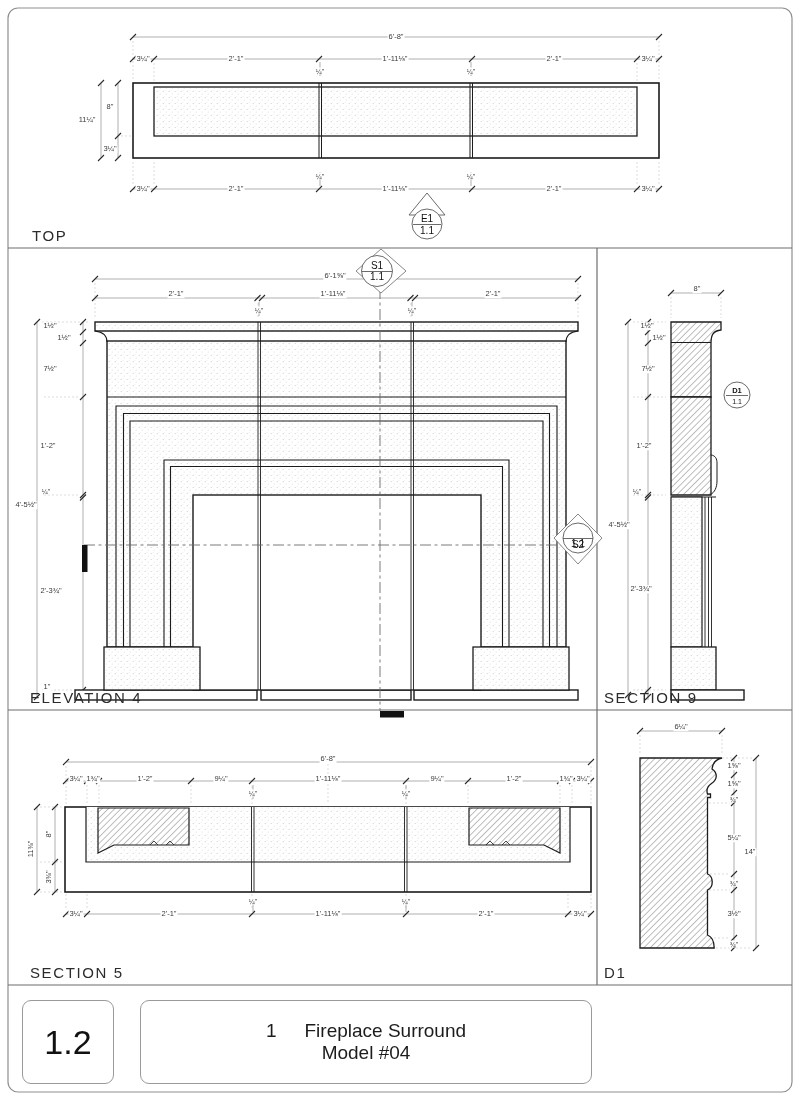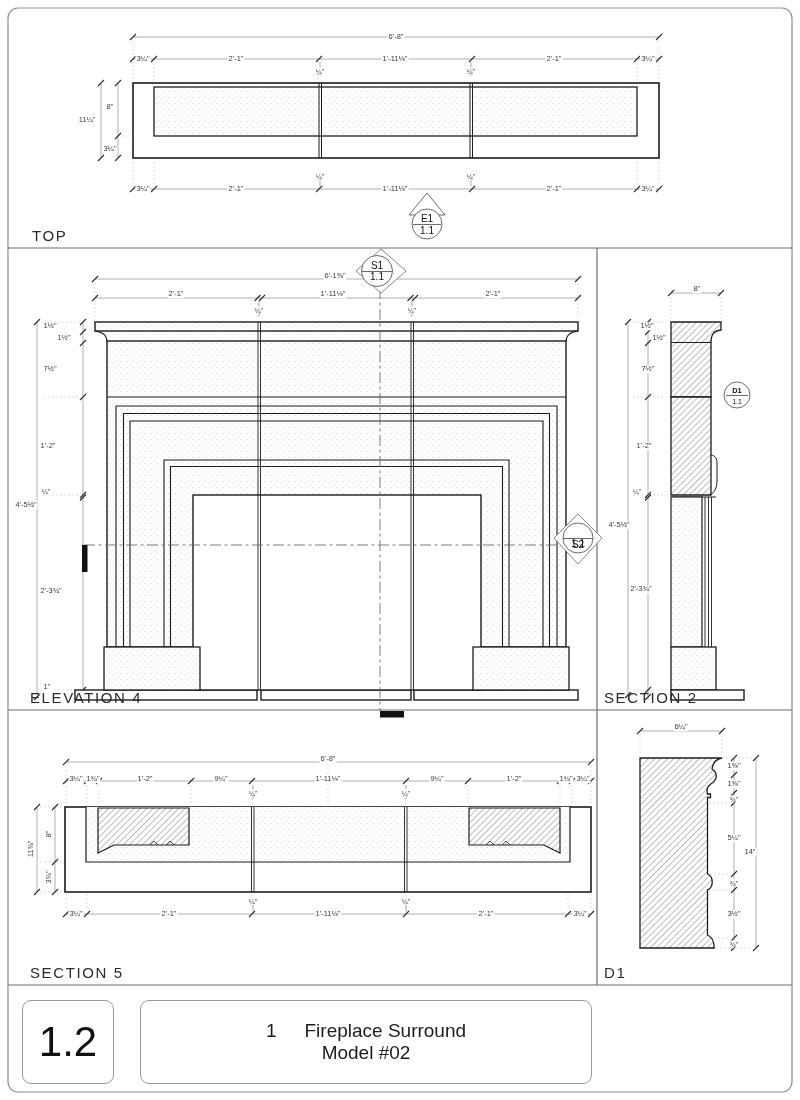--- a/index.html
+++ b/index.html
@@ -10,21 +10,21 @@
        color:#3a3a3a;background:#fff;padding:0 1px;white-space:nowrap}
   .dim.sm{font-size:7px;color:#444}
   .dim.rot{transform:translate(-50%,-50%) rotate(-90deg)}
   .vlabel{position:absolute;font-size:15px;letter-spacing:1.6px;color:#2b2b2b;white-space:nowrap}
   .co{position:absolute;transform:translate(-50%,-50%);font-size:10px;color:#111;
       line-height:1;white-space:nowrap}
   .co.b{font-weight:700;font-size:7.5px}
   .co.s{font-size:7px}
   .tb{position:absolute;border:1.3px solid #9a9a9a;border-radius:9px;background:#fff;box-sizing:border-box}
   .tb-no{left:22px;top:1000px;width:92px;height:84px;display:flex;align-items:center;justify-content:center}
-  .tb-no span{font-size:42px;color:#111}
+  .tb-no span{font-size:34px;color:#111}
   .tb-title{left:140px;top:1000px;width:452px;height:84px;display:flex;flex-direction:column;
             align-items:center;justify-content:center;color:#1c1c1c}
   .tb-title .t1{display:flex;gap:28px;font-size:19px;line-height:1.15}
   .tb-title .t2{font-size:19px;line-height:1.15}
   .tb-co{left:616px;top:1000px;width:162px;height:84px;display:flex;flex-direction:column;
          justify-content:center;padding-left:12px;color:#161616}
   .tb-co span{font-size:12.5px;font-weight:500;line-height:1.32;letter-spacing:-.2px;white-space:nowrap}
 </style>
 </head>
 <body>
@@ -255,28 +255,28 @@
   <span class="dim" style="left:734px;top:784px">1⅝"</span>
   <span class="dim sm" style="left:734px;top:799px">¾"</span>
   <span class="dim" style="left:734px;top:838px">5¼"</span>
   <span class="dim sm" style="left:734px;top:883px">¾"</span>
   <span class="dim" style="left:734px;top:914px">3½"</span>
   <span class="dim sm" style="left:734px;top:944px">¾"</span>
   <span class="dim" style="left:750px;top:852px">14"</span>
 
   <span class="vlabel" style="left:32px;top:227px">TOP</span>
   <span class="vlabel" style="left:30px;top:689px">ELEVATION  4</span>
-  <span class="vlabel" style="left:604px;top:689px">SECTION  2</span>
+  <span class="vlabel" style="left:604px;top:689px">SECTION  9</span>
   <span class="vlabel" style="left:30px;top:964px">SECTION  5</span>
   <span class="vlabel" style="left:604px;top:964px">D1</span>
 
   <div class="tb tb-no">
     <span>1.2</span>
   </div>
   <div class="tb tb-title">
     <div class="t1">
       <span>1</span>
       <span>Fireplace Surround</span>
     </div>
-    <div class="t2">Model #02</div>
+    <div class="t2">Model #04</div>
   </div>
 
 </div>
 
 </body></html>

